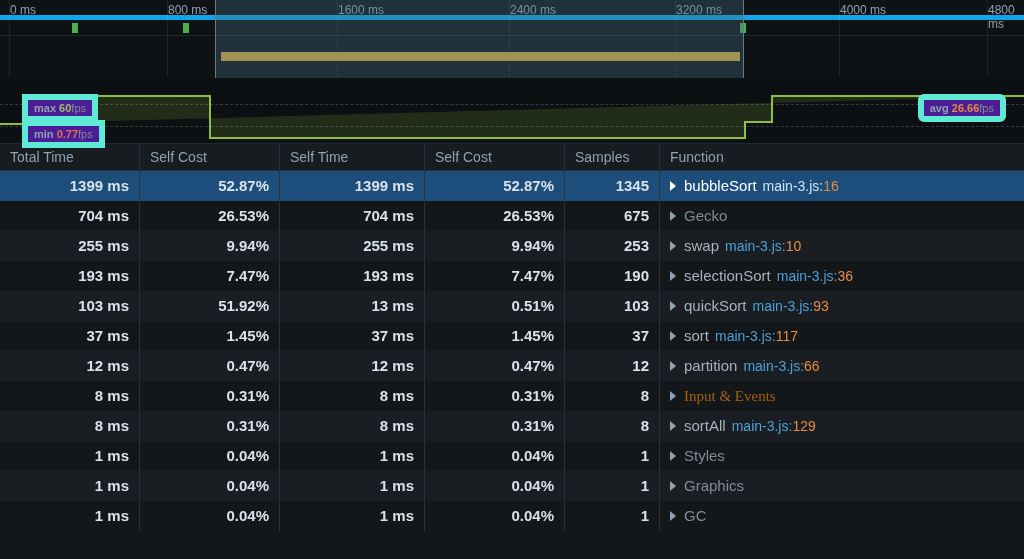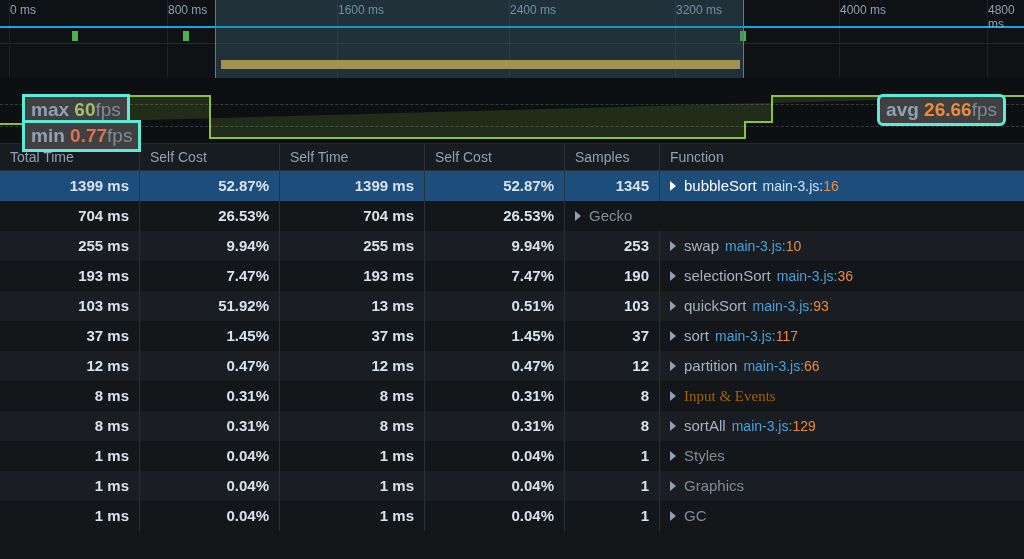--- a/index.html
+++ b/index.html
@@ -10,35 +10,35 @@
     font-size: 14px;
     background: #14171a;
     color: #8fa1b2;
     width: 1024px;
     height: 559px;
     overflow: hidden;
   }
 
   
   .timeline { position: relative; height: 78px; background: #0f1214; }
-  .tick-row { position: relative; height: 28px; border-bottom: 2px solid #0ea5e9; }
+  .tick-row { position: relative; height: 20px; border-bottom: 5px solid #0ea5e9; }
   .tick { position: absolute; top: 3px; font-size: 12px; color: #8fa1b2; }
   .tick .rule { position: absolute; left: -1px; top: -4px; width: 1px; height: 78px; background: rgba(255,255,255,0.08); }
   .gc-row { position: relative; height: 16px; border-bottom: 1px solid #1d2a33; }
   .gc-mark { position: absolute; top: 3px; width: 6px; height: 10px; background: #4caf50; }
   .exec-row { position: relative; height: 40px; }
   .exec-bar { position: absolute; top: 16px; height: 9px; background: #d0a63c; }
   .overview-sel { position: absolute; top: 0; height: 78px; background: rgba(70,110,130,0.35); border-left: 1px solid #6a7a85; border-right: 1px solid #6a7a85; }
 
   
   .fps-strip { position: relative; height: 66px; background: #0d1012; border-bottom: 1px solid #1d2a33; }
   .fps-line-hi, .fps-line-lo { position: absolute; left: 0; right: 0; border-top: 1px dashed rgba(255,255,255,0.18); }
   .fps-line-hi { top: 26px; }
   .fps-line-lo { top: 48px; }
-  .fps-badge { position: absolute; background: #404040; border: 3px solid #5eead4; padding: 2px 6px; font-size: 19px; font-weight: 600; }
+  .fps-badge { position: absolute; background: #4c1d95; border: 6px solid #5eead4; padding: 2px 6px; font-size: 11px; font-weight: 600; }
   .fps-badge .max { color: #a0c070; }
   .fps-badge .min { color: #e07050; }
   .fps-badge .avg { color: #e78c3e; }
   .fps-badge .unit { color: #7f8c96; font-weight: 400; }
   svg.curve { position: absolute; left: 0; top: 0; }
 
   
   .profile { width: 100%; }
   .head, .row { display: flex; }
   .head { background: #171c20; border-bottom: 1px solid #2a3138; height: 27px; line-height: 27px; font-size: 14px; color: #8fa1b2; }
@@ -132,20 +132,21 @@
           <span class="tri"></span>
           <span class="fn-name">bubbleSort</span>
           <span class="fn-file"><span>main-3.js</span>:<span class="line">16</span></span>
         </div>
       </div>
       <div class="row">
         <div class="cell num c-time">704 ms</div>
         <div class="cell num c-cost">26.53%</div>
         <div class="cell num c-selft">704 ms</div>
         <div class="cell num c-selfc">26.53%</div>
+        <div class="cell num c-samp">675</div>
         <div class="cell c-fn">
           <span class="tri"></span>
           <span class="fn-name" style="color: rgb(127, 140, 150);">Gecko</span>
         </div>
       </div>
       <div class="row">
         <div class="cell num c-time">255 ms</div>
         <div class="cell num c-cost">9.94%</div>
         <div class="cell num c-selft">255 ms</div>
         <div class="cell num c-selfc">9.94%</div>

